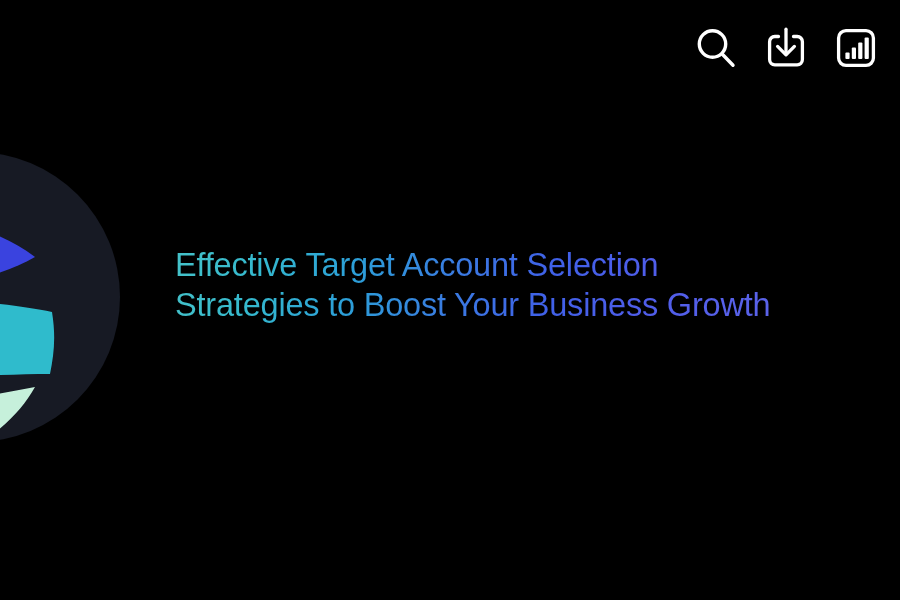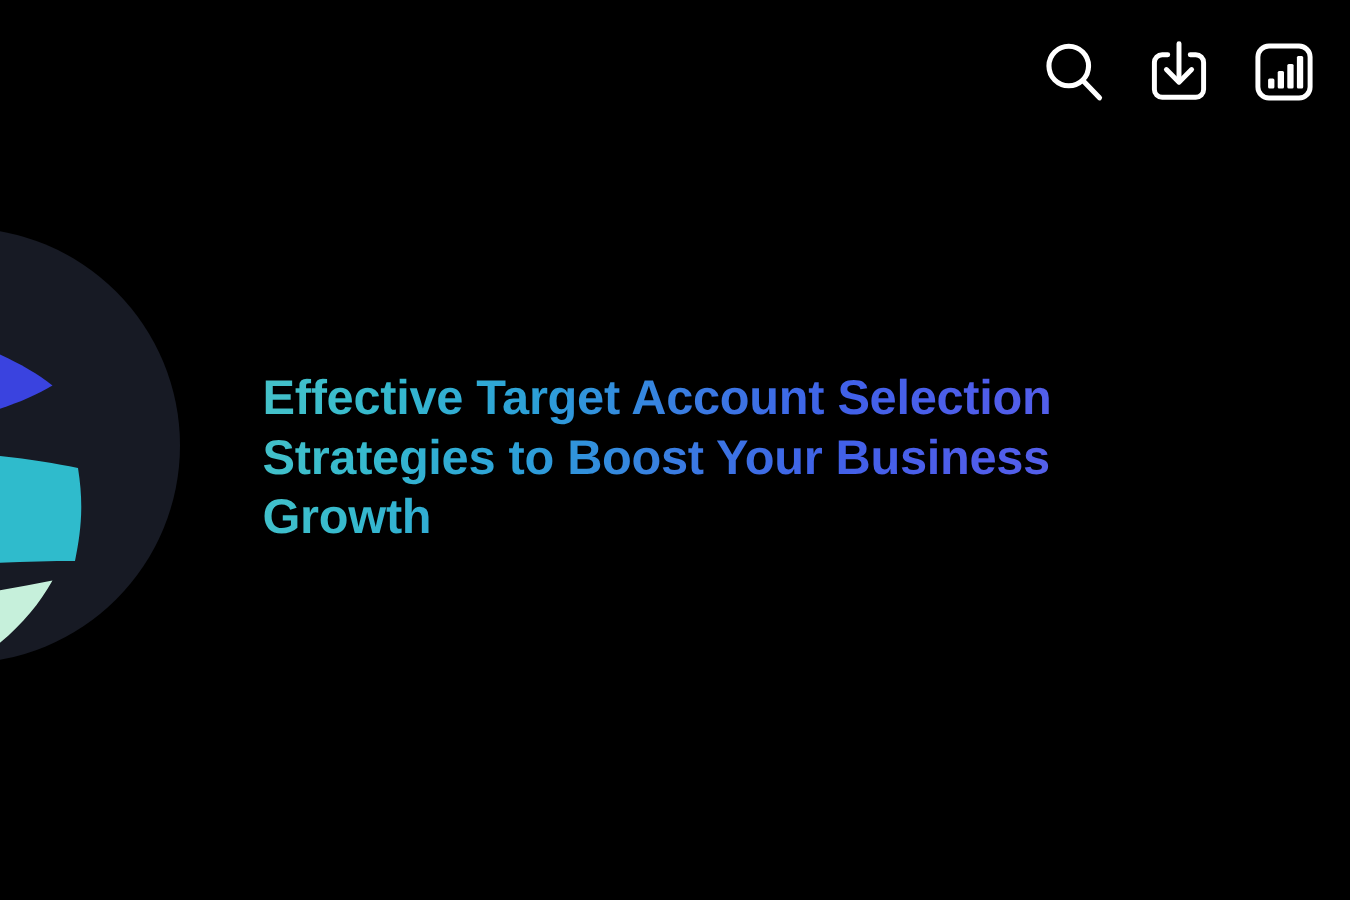--- a/index.html
+++ b/index.html
@@ -58,21 +58,21 @@
     position: absolute;
     left: 175px;
     top: 246px;
     width: 600px;
     z-index: 10;
   }
 
   .hero-title {
     font-family: "Liberation Sans", sans-serif;
     font-size: 32.5px;
-    font-weight: bold;
+    font-weight: normal;
     line-height: 39.5px;
     letter-spacing: -0.2px;
     background-image: linear-gradient(103deg,
         #45C2C9 0%,
         #35B9CE 14%,
         #2C9FD8 30%,
         #3A7AE2 47%,
         #4061E8 62%,
         #4F5DEA 78%,
         #5B63E9 100%);

